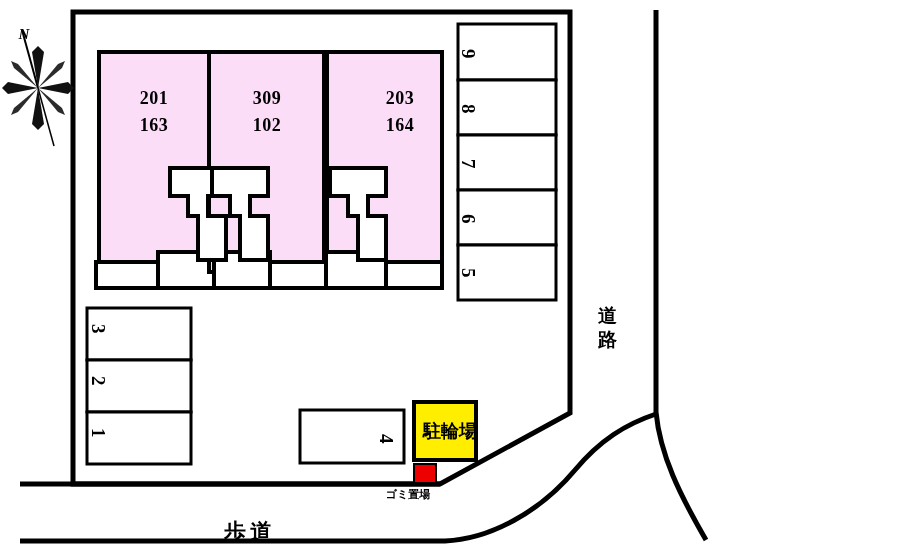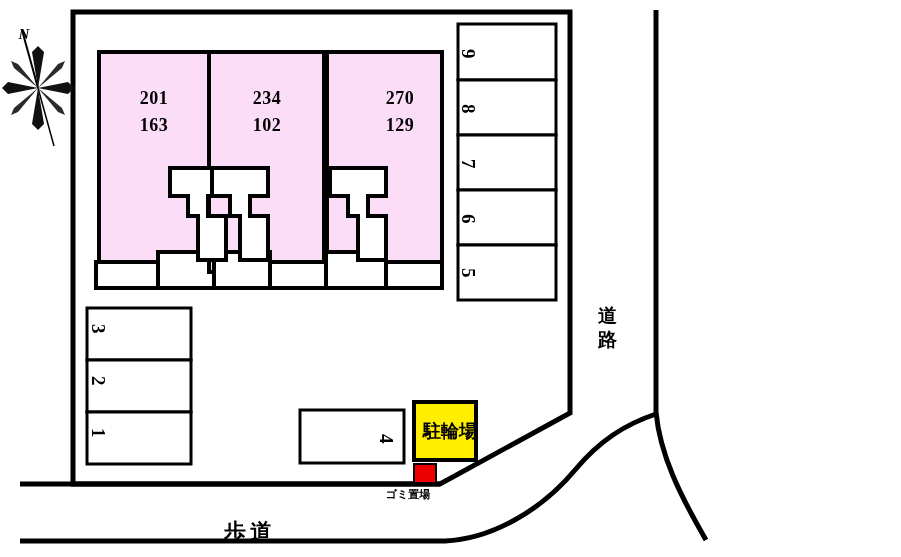--- a/index.html
+++ b/index.html
@@ -170,25 +170,25 @@
       <path d="M 0,0 L -24,-20 L -27,-27 L -20,-24 Z" fill="#2b2b2b"></path>
     </g>
 
   </svg>
 
   <div class="lbl compass-n" style="left:14px; top:26px; width:20px;">N</div>
 
   <div class="lbl unit-label" style="left:104px; top:88px; width:100px;">201</div>
   <div class="lbl unit-label" style="left:104px; top:115px; width:100px;">163</div>
 
-  <div class="lbl unit-label" style="left:217px; top:88px; width:100px;">234</div>
+  <div class="lbl unit-label" style="left:217px; top:88px; width:100px;">309</div>
   <div class="lbl unit-label" style="left:217px; top:115px; width:100px;">102</div>
 
-  <div class="lbl unit-label" style="left:350px; top:88px; width:100px;">270</div>
-  <div class="lbl unit-label" style="left:350px; top:115px; width:100px;">129</div>
+  <div class="lbl unit-label" style="left:350px; top:88px; width:100px;">203</div>
+  <div class="lbl unit-label" style="left:350px; top:115px; width:100px;">164</div>
 
   <div class="lbl stall-num" style="left:456px; top:43px; width:24px;">9</div>
   <div class="lbl stall-num" style="left:456px; top:98px; width:24px;">8</div>
   <div class="lbl stall-num" style="left:456px; top:153px; width:24px;">7</div>
   <div class="lbl stall-num" style="left:456px; top:208px; width:24px;">6</div>
   <div class="lbl stall-num" style="left:456px; top:262px; width:24px;">5</div>
 
   <div class="lbl stall-num" style="left:86px; top:318px; width:24px;">3</div>
   <div class="lbl stall-num" style="left:86px; top:370px; width:24px;">2</div>
   <div class="lbl stall-num" style="left:86px; top:422px; width:24px;">1</div>

